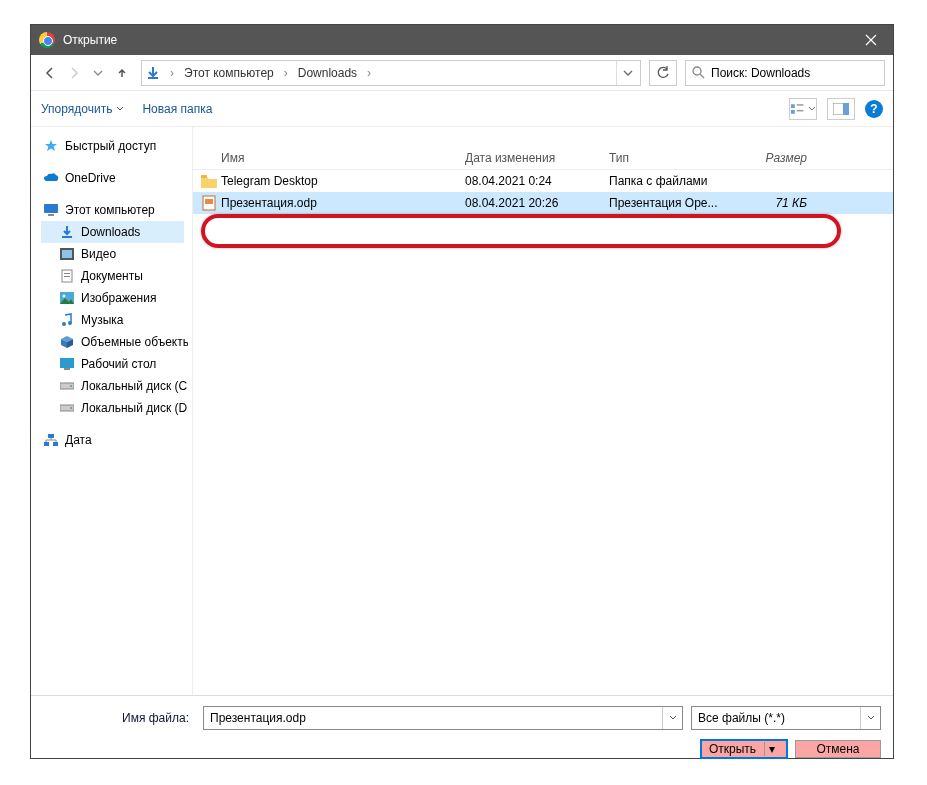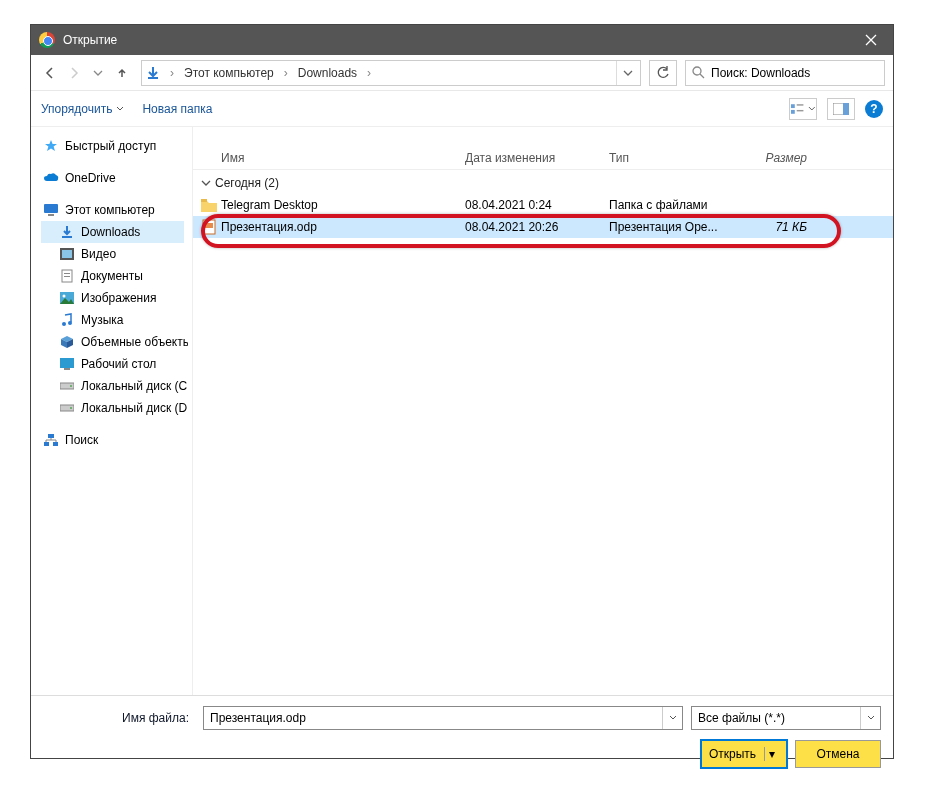--- a/index.html
+++ b/index.html
@@ -41,21 +41,21 @@
 .file-row { display: flex; align-items: center; height: 22px; padding-left: 28px; }
 .file-row .ico { margin-left: -20px; margin-right: 4px; }
 .file-row.selected { background: #cce8ff; }
 .highlight-ring { position: absolute; left: 8px; top: 68px; width: 640px; height: 34px; border: 4px solid #d21321; border-radius: 18px; pointer-events: none; box-shadow: 0 0 3px rgba(0,0,0,.3);}
 .footer { border-top: 1px solid #ddd; padding: 10px 12px; font-size: 12px; }
 .footer-row1 { display: flex; align-items: center; margin-bottom: 10px; gap: 8px;}
 .footer-label { width: 152px; text-align: right; padding-right: 6px; color: #0f172a;}
 .combo { height: 24px; border: 1px solid #888; background: #fff; display: flex; align-items: center; padding: 0 6px; position: relative; }
 .combo .drop { position: absolute; right: 0; top: 0; width: 20px; height: 100%; border-left: 1px solid #ccc; display:flex; align-items:center; justify-content:center; color:#555;}
 .footer-row2 { display: flex; justify-content: flex-end; gap: 8px; }
-.winbtn { height: 28px; min-width: 86px; background: #fde047; border: 1px solid #999; font-size: 12px; display:flex; align-items:center; justify-content:center; cursor:pointer;}
+.winbtn { height: 18px; min-width: 86px; background: #fca5a5; border: 1px solid #999; font-size: 12px; display:flex; align-items:center; justify-content:center; cursor:pointer;}
 .winbtn.primary { border: 1px solid #0078d7; outline: 1px solid #0078d7; }
 .winbtn .drop { border-left: 1px solid #999; margin-left: 8px; padding: 0 4px;}
 svg { display: block; }
 </style>
 </head>
 <body>
 
 <div class="outer-border">
 
   <div class="titlebar">
@@ -275,38 +275,32 @@
       <div class="tree-spacer"></div>
       <div class="tree-item">
         <span class="ico">
             <svg width="14" height="12" viewBox="0 0 14 12">
               <rect x="4" y="0" width="6" height="4" fill="#2a7ad1"></rect>
               <rect x="0" y="8" width="5" height="4" fill="#2a7ad1"></rect>
               <rect x="9" y="8" width="5" height="4" fill="#2a7ad1"></rect>
               <path d="M7 4 L7 6 M2 8 L2 6 L12 6 L12 8" stroke="#888" fill="none"></path>
             </svg>
           </span>
-        <span>Поиск</span>
+        <span>Дата</span>
       </div>
     </div>
 
     <div class="file-list">
       <div class="col-header">
         <div class="col-name">Имя</div>
         <div class="col-date">Дата изменения</div>
         <div class="col-type">Тип</div>
         <div class="col-size">Размер</div>
       </div>
 
-      <div class="group-row">
-        <svg width="10" height="10" viewBox="0 0 10 10">
-            <path d="M1 3 L5 7 L9 3" stroke="#555" stroke-width="1.3" fill="none"></path>
-          </svg>
-        <span>Сегодня (2)</span>
-      </div>
 
       <div class="file-row">
         <span class="ico">
             <svg width="16" height="13" viewBox="0 0 16 13">
               <path d="M0 2 L6 2 L8 4 L16 4 L16 13 L0 13 Z" fill="#f8d36b"></path>
               <rect x="0" y="0" width="6" height="3" fill="#e8b94b"></rect>
             </svg>
           </span>
         <div class="col-name">Telegram Desktop</div>
         <div class="col-date">08.04.2021 0:24</div>

